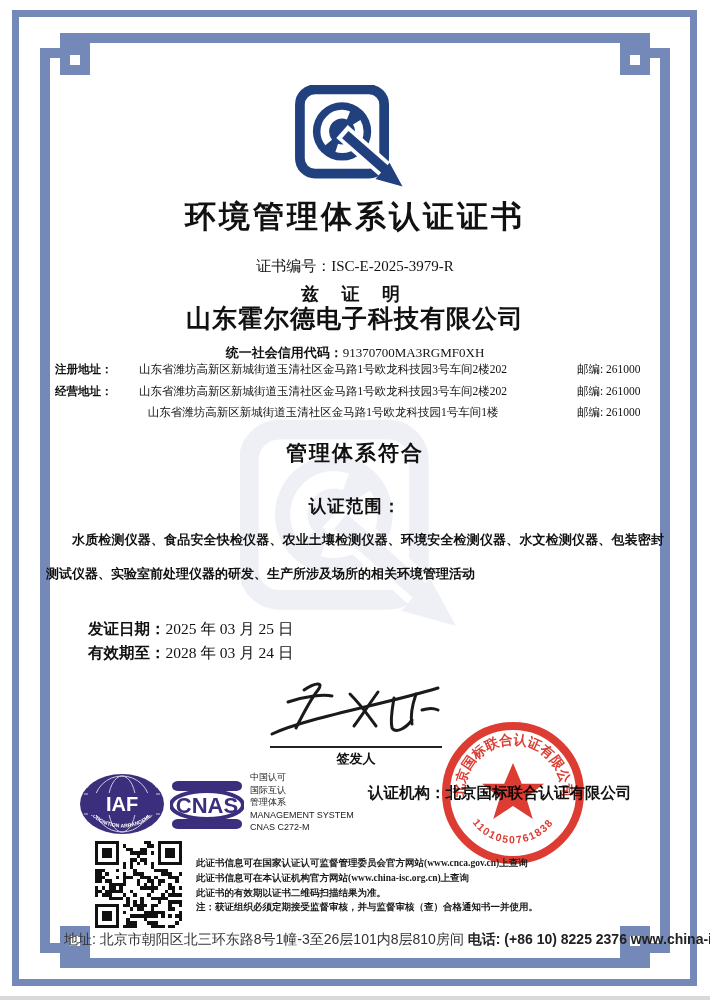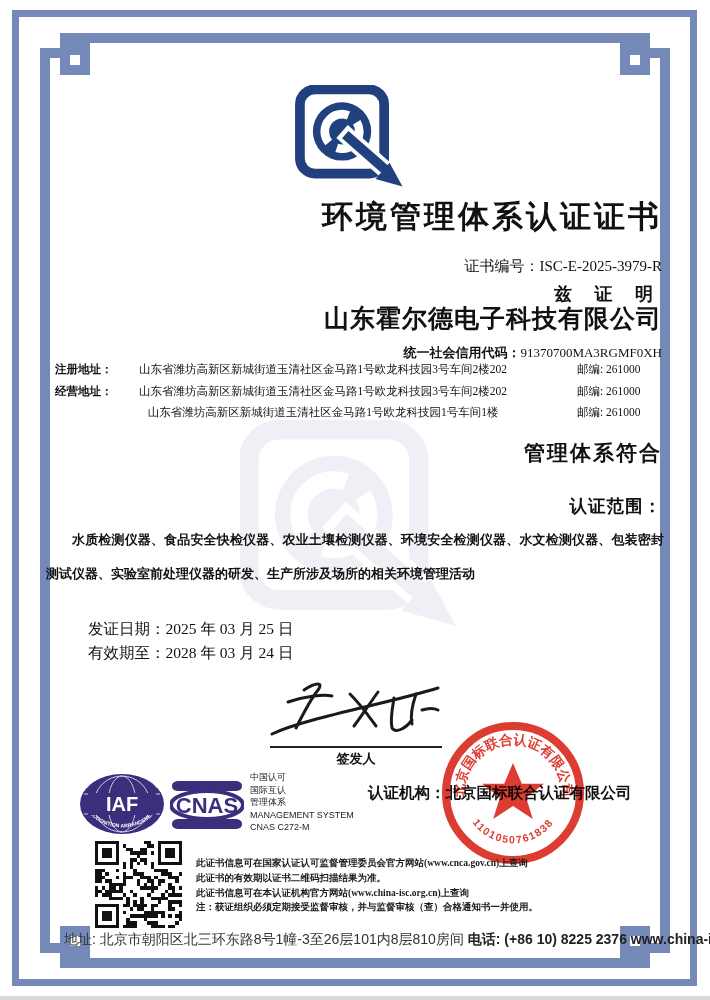--- a/index.html
+++ b/index.html
@@ -10,41 +10,41 @@
   .outer-frame{left:12px;top:10px;width:685px;height:976px;border:7px solid #7589b8;box-sizing:border-box;}
   .inner-frame{left:40px;top:33px;width:630px;height:935px;border:10px solid #7589b8;box-sizing:border-box;}
   .corner{width:60px;height:60px;}
   .corner svg{display:block;}
   .c-tl{left:40px;top:33px;}
   .c-tr{left:610px;top:33px;transform:scaleX(-1);}
   .c-bl{left:40px;top:908px;transform:scaleY(-1);}
   .c-br{left:610px;top:908px;transform:scale(-1,-1);}
   .page-edge{left:0;right:0;bottom:0;height:4px;background:#d9d9d9;}
   
-  .center{left:48px;width:614px;text-align:right;}
+  .center{left:48px;width:614px;text-align:center;}
   .logo-wrap{left:285px;top:85px;width:140px;height:108px;}
   .watermark{left:240px;top:415px;width:240px;height:230px;opacity:0.07;}
   .title{top:196px;font-size:31px;font-weight:700;letter-spacing:3px;}
   .certno{top:257px;font-size:15px;}
   .hereby{top:282px;font-size:18px;font-weight:700;letter-spacing:9px;}
   .company{top:302px;font-size:25px;font-weight:700;letter-spacing:1px;}
   .credit{top:344px;font-size:13px;}
   .credit b{font-weight:700;}
   .addr-block{left:55px;top:359px;width:600px;font-size:11.5px;}
   .addr-row{display:flex;align-items:flex-start;line-height:21.5px;}
   .addr-label{font-weight:700;white-space:nowrap;width:62px;text-align:left;}
   .addr-value{flex:1;text-align:center;white-space:nowrap;}
   .addr-zip{white-space:nowrap;width:78px;text-align:left;margin-left:48px;}
   .conform{top:439px;font-size:21px;font-weight:700;letter-spacing:2px;}
   .standard{top:468px;font-size:19px;}
   .scope-label{top:494px;font-size:17.5px;font-weight:700;letter-spacing:1px;}
   .scope{left:46px;top:524px;width:618px;font-size:13px;font-weight:700;line-height:34px;
          text-align:justify;text-indent:2em;font-family:Liberation Mono, monospace;}
   .dates{left:88px;top:617px;font-size:15.5px;line-height:24px;text-align:left;}
-  .dates b{font-weight:400;}
+  .dates b{font-weight:700;}
   .signature{left:266px;top:676px;width:180px;height:70px;}
   .sig-line{left:270px;top:746px;width:172px;height:1.5px;background:#222;}
   .signer{left:270px;top:750px;width:172px;text-align:center;font-size:13px;font-weight:700;
           font-family:"Liberation Sans","DejaVu Sans",sans-serif;}
   .iaf{left:78px;top:772px;width:88px;height:64px;}
   .cnas{left:170px;top:779px;width:74px;height:52px;text-align:center;}
   .cnas-text{left:250px;top:771px;text-align:left;font-family:"Liberation Sans","DejaVu Sans",sans-serif;
              font-size:9px;font-weight:400;line-height:12.5px;color:#222;}
   .body-line{left:368px;top:783px;font-size:15.5px;font-weight:700;
              font-family:"Liberation Sans","DejaVu Sans",sans-serif;white-space:nowrap;}
@@ -535,22 +535,22 @@
         <rect x="17" y="24" width="1" height="1" fill="#111"></rect>
         <rect x="18" y="24" width="1" height="1" fill="#111"></rect>
         <rect x="19" y="24" width="1" height="1" fill="#111"></rect>
         <rect x="21" y="24" width="1" height="1" fill="#111"></rect>
         <rect x="22" y="24" width="1" height="1" fill="#111"></rect>
       </svg>
   </div>
 
   <div class="abs notes">
     <div>此证书信息可在国家认证认可监督管理委员会官方网站(www.cnca.gov.cn)上查询</div>
+    <div>此证书信息可在本认证机构官方网站(www.china-isc.org.cn)上查询</div>
     <div>此证书的有效期以证书二维码扫描结果为准。</div>
-    <div>此证书信息可在本认证机构官方网站(www.china-isc.org.cn)上查询</div>
     <div>注：获证组织必须定期接受监督审核，并与监督审核（查）合格通知书一并使用。</div>
   </div>
 
   <div class="abs footer">
     <span>地址: </span><span>北京市朝阳区北三环东路8号1幢-3至26层101内8层810房间</span>
     <span class="fb">电话: </span><span class="fb">(+86 10) 8225 2376</span>
     <span class="fb">www.china-isc.org.cn</span>
   </div>
 
 </div>

